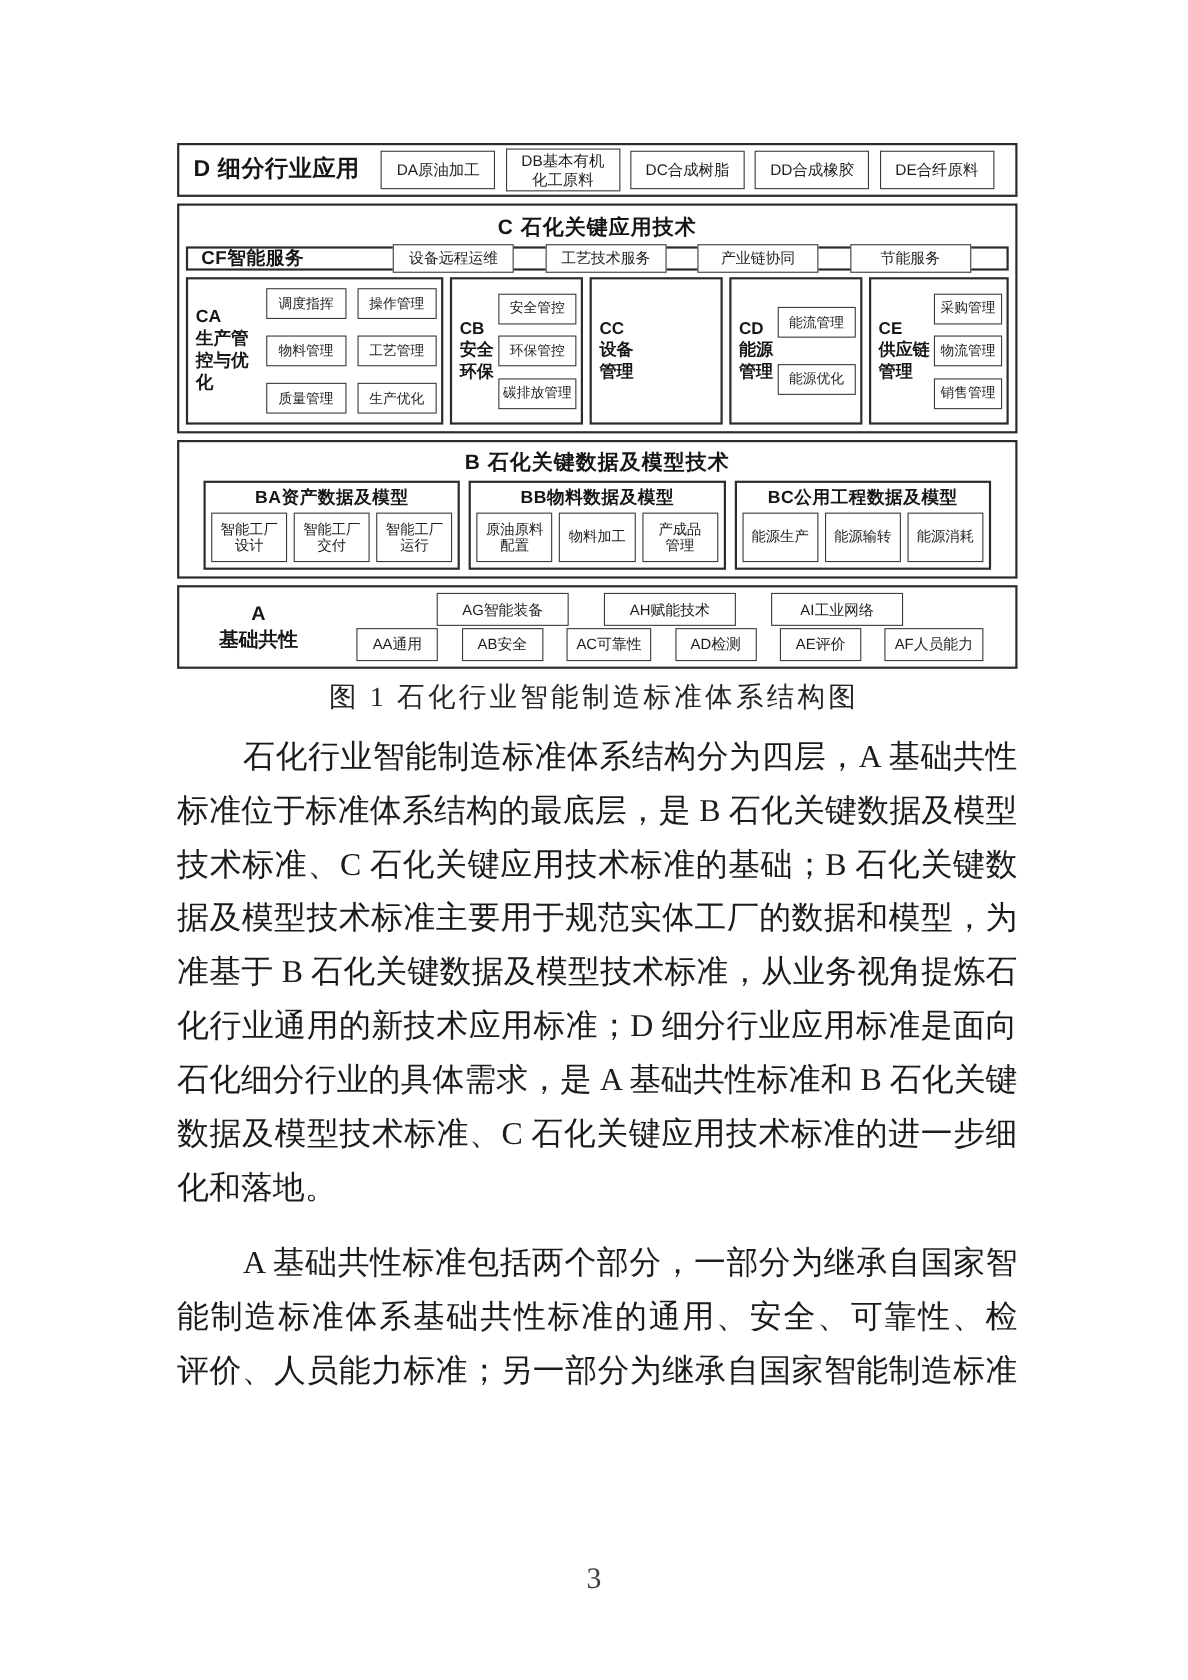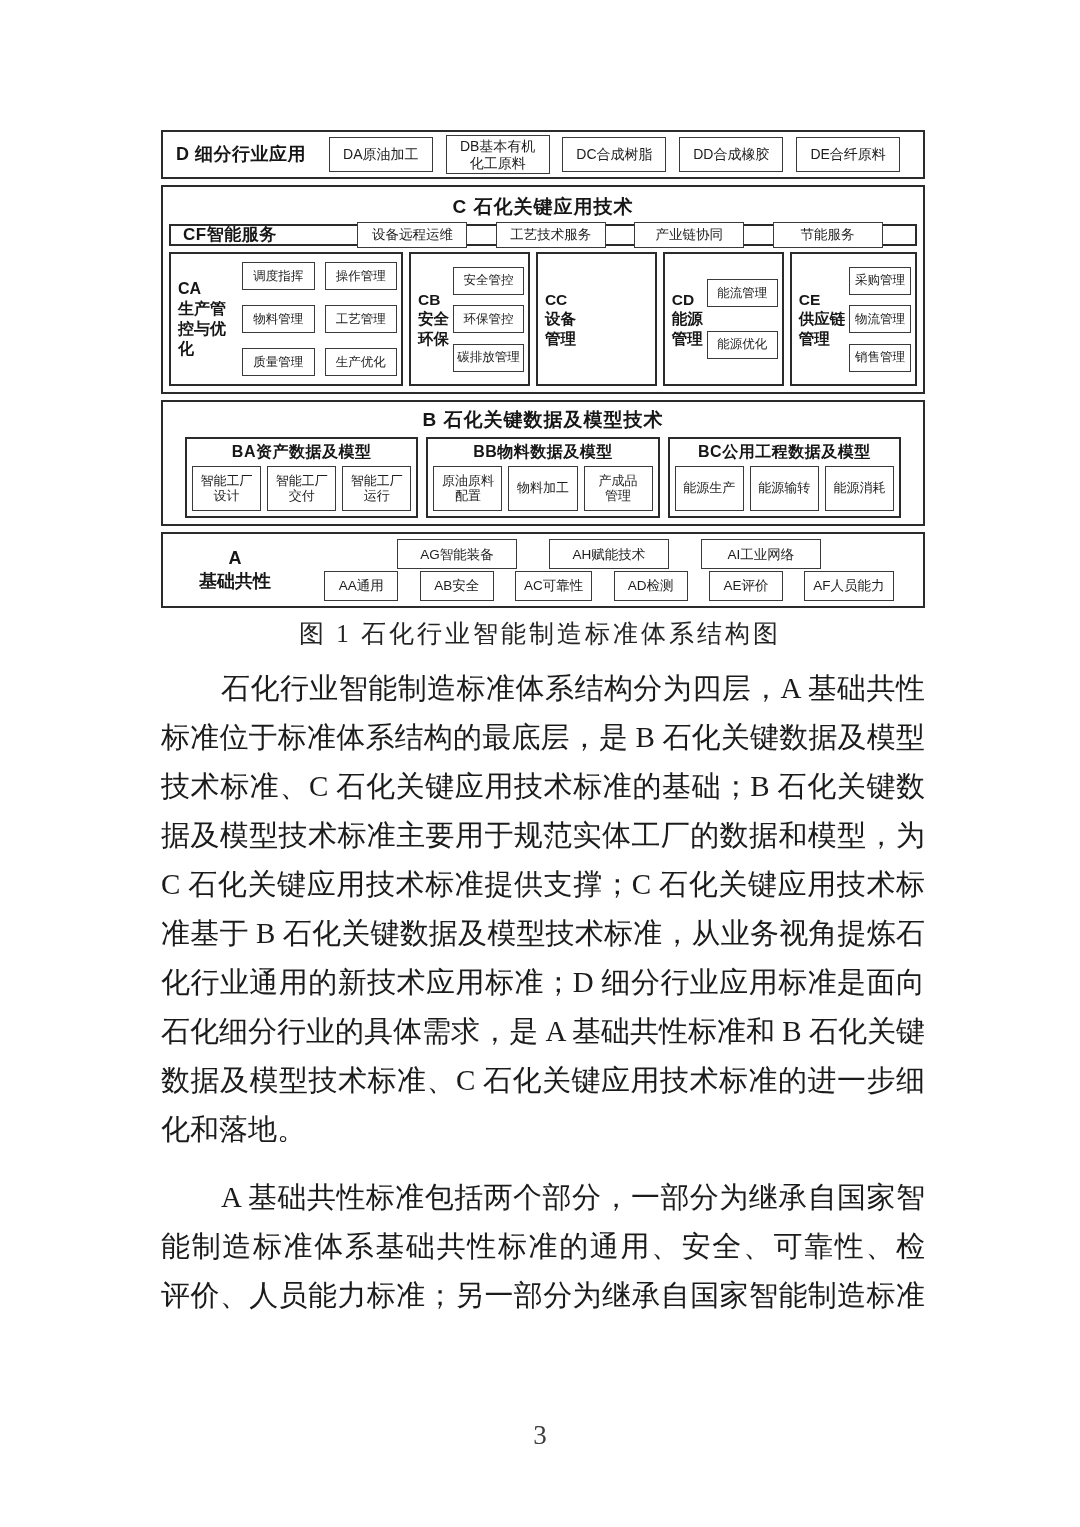--- a/index.html
+++ b/index.html
@@ -14,21 +14,21 @@
   .page { position:absolute; inset:0; background:#ffffff; }
 
   
   .diagram {
     position:absolute; left:161px; top:130px; width:764px;
     display:flex; flex-direction:column; gap:6px;
   }
   .sec { border:2px solid #2b2b2b; background:#fff; }
 
   .d-sec { height:49px; display:flex; align-items:center; padding:0 10px 0 13px; gap:10px; }
-  .sec-label { font-weight:bold; font-size:18px; white-space:pre-line; line-height:1.15; letter-spacing:0.5px; }
+  .sec-label { font-weight:bold; font-size:21px; white-space:pre-line; line-height:1.15; letter-spacing:0.5px; }
   .d-boxes { flex:1; display:flex; justify-content:space-evenly; align-items:center; }
 
   .ibox {
     border:1.5px solid #3a3a3a; background:#fff;
     font-size:14px; text-align:center; white-space:pre-line; line-height:1.15;
     display:flex; align-items:center; justify-content:center;
     padding:5px 9px; color:#1d1d1d;
   }
   .d-boxes .ibox { min-width:104px; min-height:35px; padding:2px 8px; }
 
@@ -228,21 +228,20 @@
   </div>
 
   <div class="caption">图 1 石化行业智能制造标准体系结构图</div>
 
   <div class="body-text" id="body-text">
       <div class="para">
         <div class="tline indent just">石化行业智能制造标准体系结构分为四层，A 基础共性</div>
         <div class="tline just">标准位于标准体系结构的最底层，是 B 石化关键数据及模型</div>
         <div class="tline just">技术标准、C 石化关键应用技术标准的基础；B 石化关键数</div>
         <div class="tline just">据及模型技术标准主要用于规范实体工厂的数据和模型，为</div>
-        <div class="tline just">C 石化关键应用技术标准提供支撑；C 石化关键应用技术标</div>
         <div class="tline just">准基于 B 石化关键数据及模型技术标准，从业务视角提炼石</div>
         <div class="tline just">化行业通用的新技术应用标准；D 细分行业应用标准是面向</div>
         <div class="tline just">石化细分行业的具体需求，是 A 基础共性标准和 B 石化关键</div>
         <div class="tline just">数据及模型技术标准、C 石化关键应用技术标准的进一步细</div>
         <div class="tline">化和落地。</div>
       </div>
       <div class="para">
         <div class="tline indent just">A 基础共性标准包括两个部分，一部分为继承自国家智</div>
         <div class="tline just">能制造标准体系基础共性标准的通用、安全、可靠性、检测、</div>
         <div class="tline just">评价、人员能力标准；另一部分为继承自国家智能制造标准</div>

